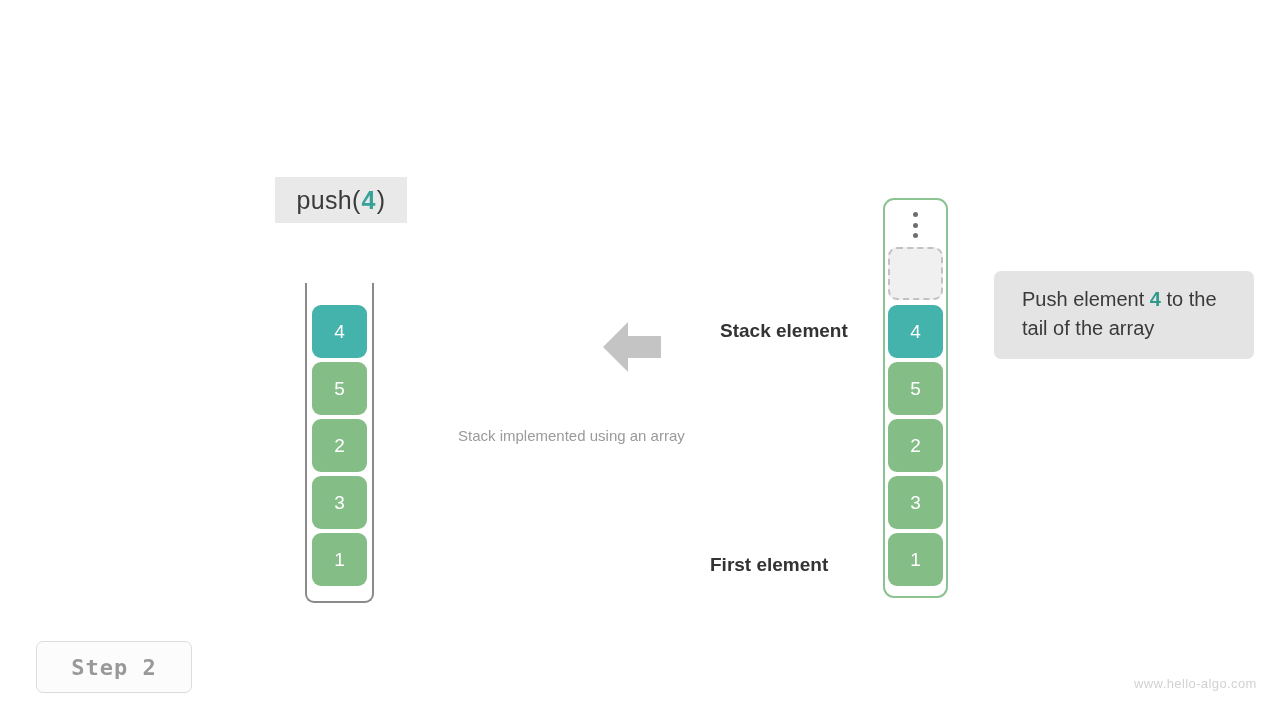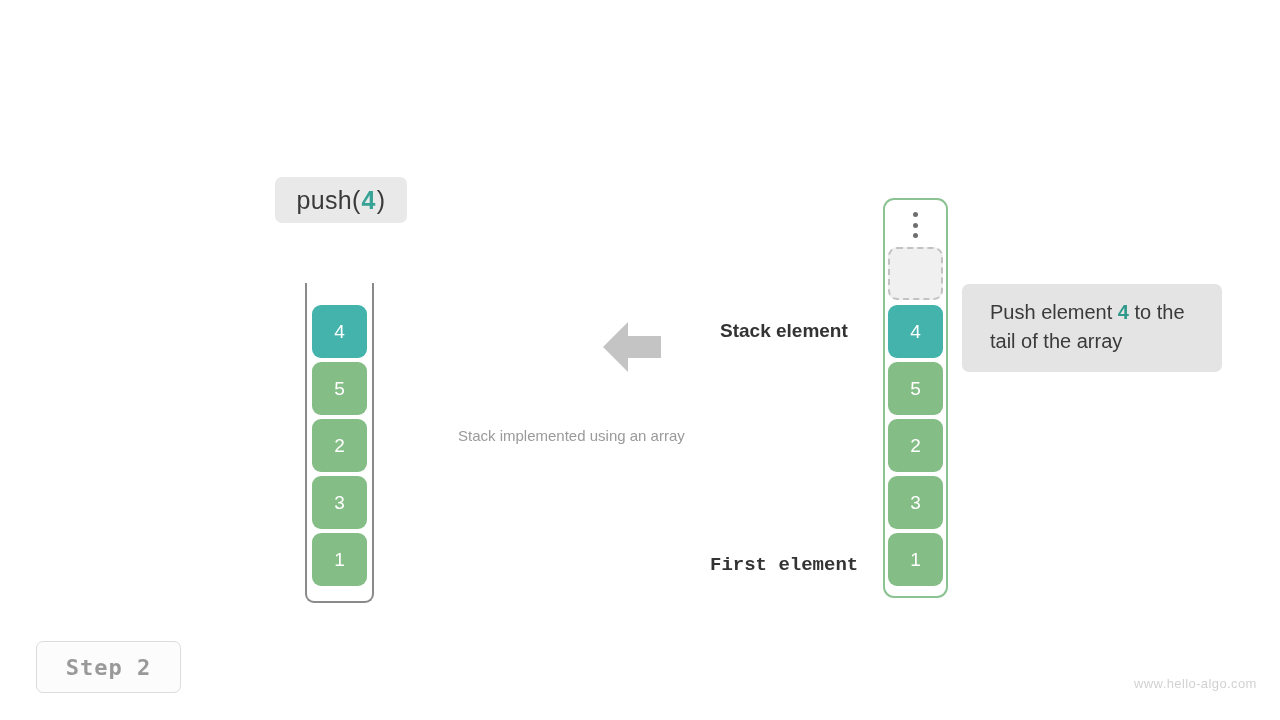--- a/index.html
+++ b/index.html
@@ -17,21 +17,21 @@
   }
 
   
   .op-label {
     position: absolute;
     left: 275px;
     top: 177px;
     width: 132px;
     height: 46px;
     background: #e9e9e9;
-    border-radius: 7px;
+    border-radius: 1px;
     display: flex;
     align-items: center;
     justify-content: center;
     font-size: 25px;
     color: #3a3a3a;
     letter-spacing: 0.3px;
   }
   .op-label .accent {
     color: #36a396;
     font-weight: bold;
@@ -146,57 +146,55 @@
     white-space: nowrap;
   }
   .label-first {
     position: absolute;
     left: 710px;
     top: 554px;
     font-size: 19px;
     font-weight: bold;
     color: #333333;
     white-space: nowrap;
-    font-family: Liberation Mono, monospace;
   }
   .caption {
     position: absolute;
     left: 458px;
     top: 427px;
     font-size: 15px;
     color: #9a9a9a;
     white-space: nowrap;
   }
 
   
   .tooltip {
     position: absolute;
-    left: 962px;
+    left: 994px;
     top: 271px;
     width: 260px;
     padding: 14px 26px 16px 28px;
     box-sizing: border-box;
     background: #e4e4e4;
     border-radius: 7px;
     font-size: 20px;
     line-height: 29px;
     color: #3a3a3a;
-    margin-top: 13px;
   }
   .tooltip .accent {
     color: #2f9a8c;
     font-weight: bold;
   }
 
   
   .step-badge {
     position: absolute;
     left: 36px;
     top: 641px;
-    width: 145px;
+    width: 156px;
     height: 52px;
     background: #fcfcfc;
     border: 1px solid #dcdcdc;
     border-radius: 7px;
     display: flex;
     align-items: center;
     justify-content: center;
     font-family: "DejaVu Sans Mono", monospace;
     font-size: 22px;
     font-weight: bold;

